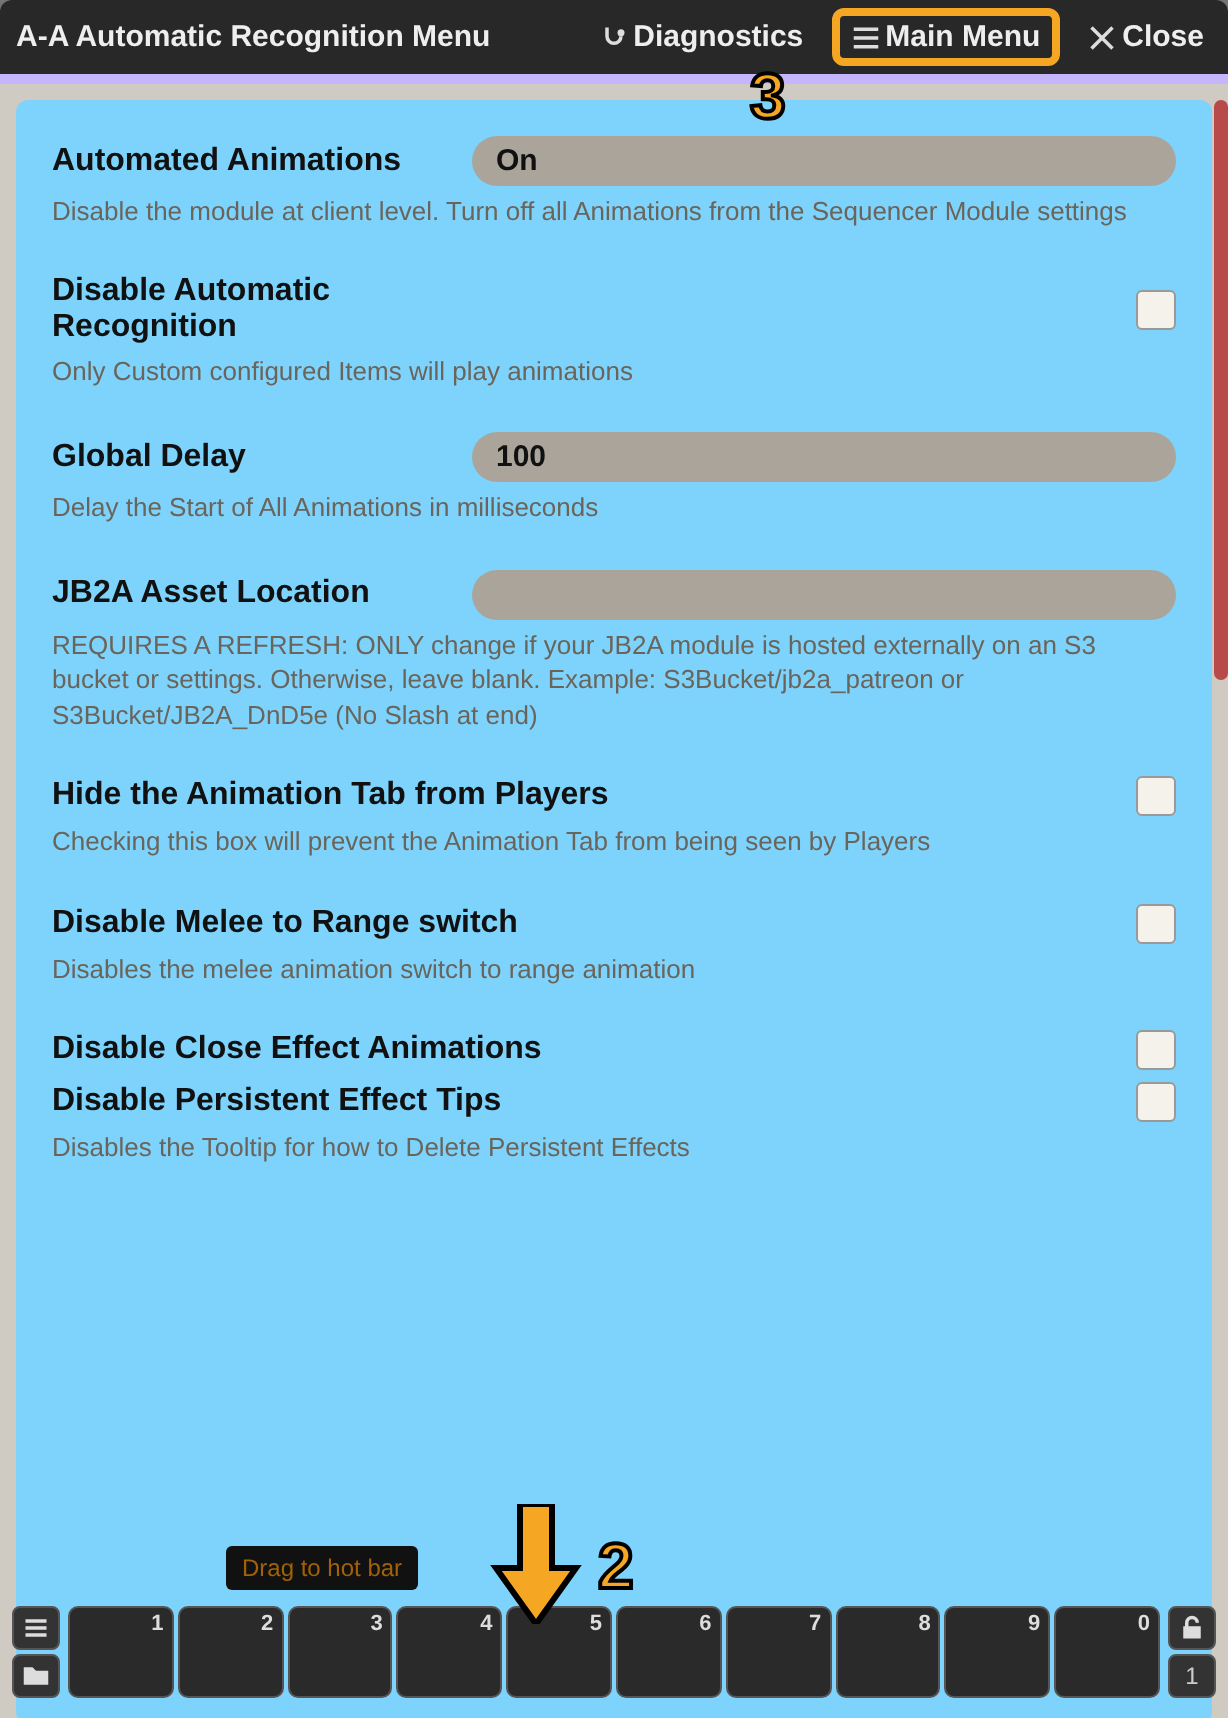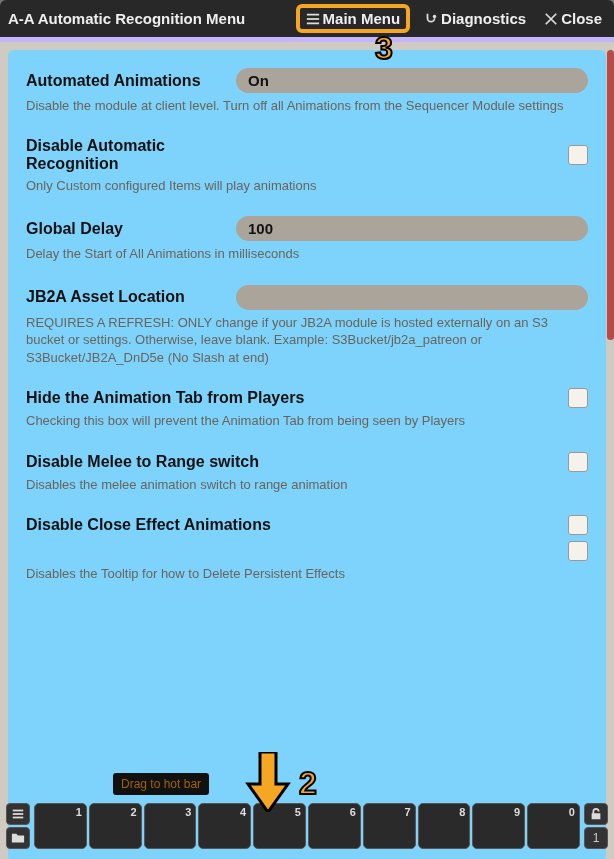--- a/index.html
+++ b/index.html
@@ -202,34 +202,34 @@
   background:#b84a4a;
   border-radius:4px;
 }
 </style>
 </head>
 <body>
 
 <div class="window">
   <div class="titlebar">
     <span class="title">A-A Automatic Recognition Menu</span>
+    <span class="btn">
+      <svg class="icon-svg" viewBox="0 0 16 16">
+          <circle cx="12" cy="5" r="2"></circle>
+          <path d="M4 2v5a4 4 0 0 0 8 0" fill="none" stroke="#ddd" stroke-width="2"></path>
+        </svg>
+      <span>Diagnostics</span>
+    </span>
     <span class="btn highlighted">
       <svg class="icon-svg" viewBox="0 0 16 16">
           <rect x="1" y="2" width="14" height="2"></rect>
           <rect x="1" y="7" width="14" height="2"></rect>
           <rect x="1" y="12" width="14" height="2"></rect>
         </svg>
       <span>Main Menu</span>
-    </span>
-    <span class="btn">
-      <svg class="icon-svg" viewBox="0 0 16 16">
-          <circle cx="12" cy="5" r="2"></circle>
-          <path d="M4 2v5a4 4 0 0 0 8 0" fill="none" stroke="#ddd" stroke-width="2"></path>
-        </svg>
-      <span>Diagnostics</span>
     </span>
     <span class="btn">
       <svg class="icon-svg" viewBox="0 0 16 16">
           <path d="M2 2l12 12M14 2L2 14" stroke="#ddd" stroke-width="2"></path>
         </svg>
       <span>Close</span>
     </span>
   </div>
 
   <div class="content-wrap">
@@ -271,20 +271,21 @@
         <div class="checkbox"></div>
       </div>
       <div class="desc">Disables the melee animation switch to range animation</div>
 
       <div class="row">
         <div class="label" style="flex:1">Disable Close Effect Animations</div>
         <div class="checkbox"></div>
       </div>
 
       <div class="row">
+        <div class="label" style="flex:1">Disable Persistent Effect Tips</div>
         <div class="checkbox"></div>
       </div>
       <div class="desc">Disables the Tooltip for how to Delete Persistent Effects</div>
     </div>
     <div class="red-scroll"></div>
 
     <div class="footer-bar">
       <div class="macro-icon">✦</div>
       <span>Automatic Recognition Menu Macro</span>
     </div>

